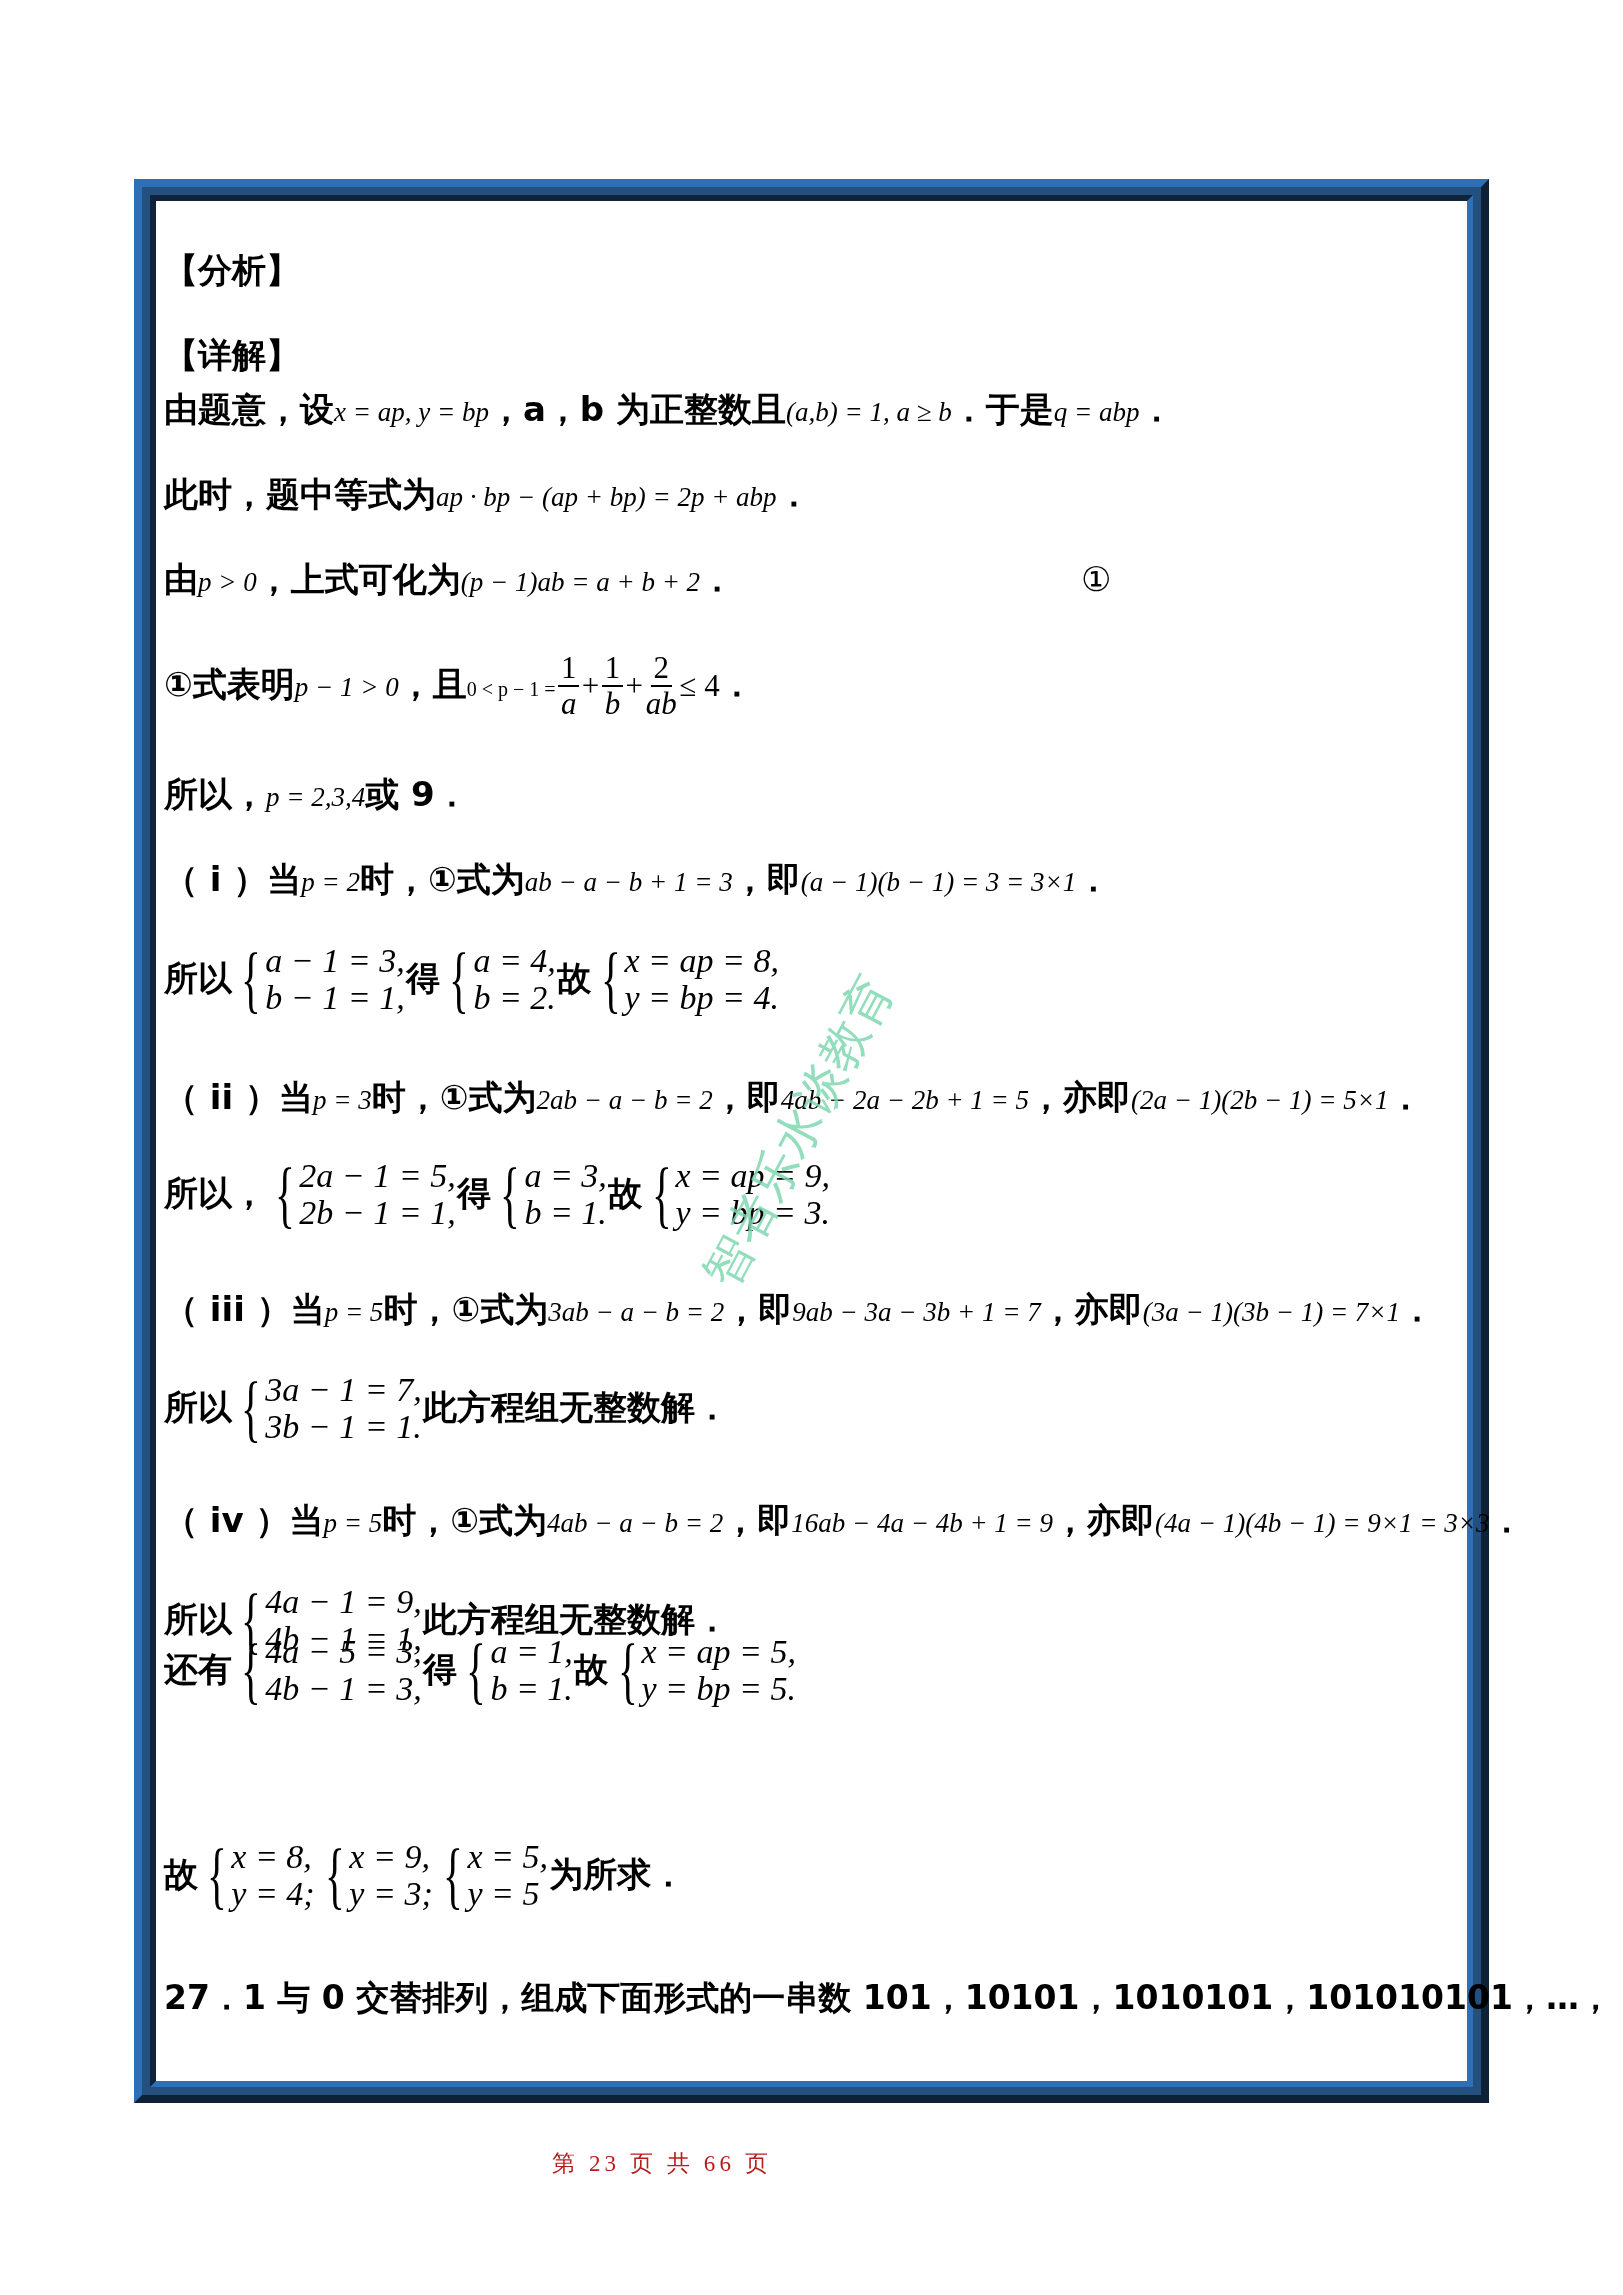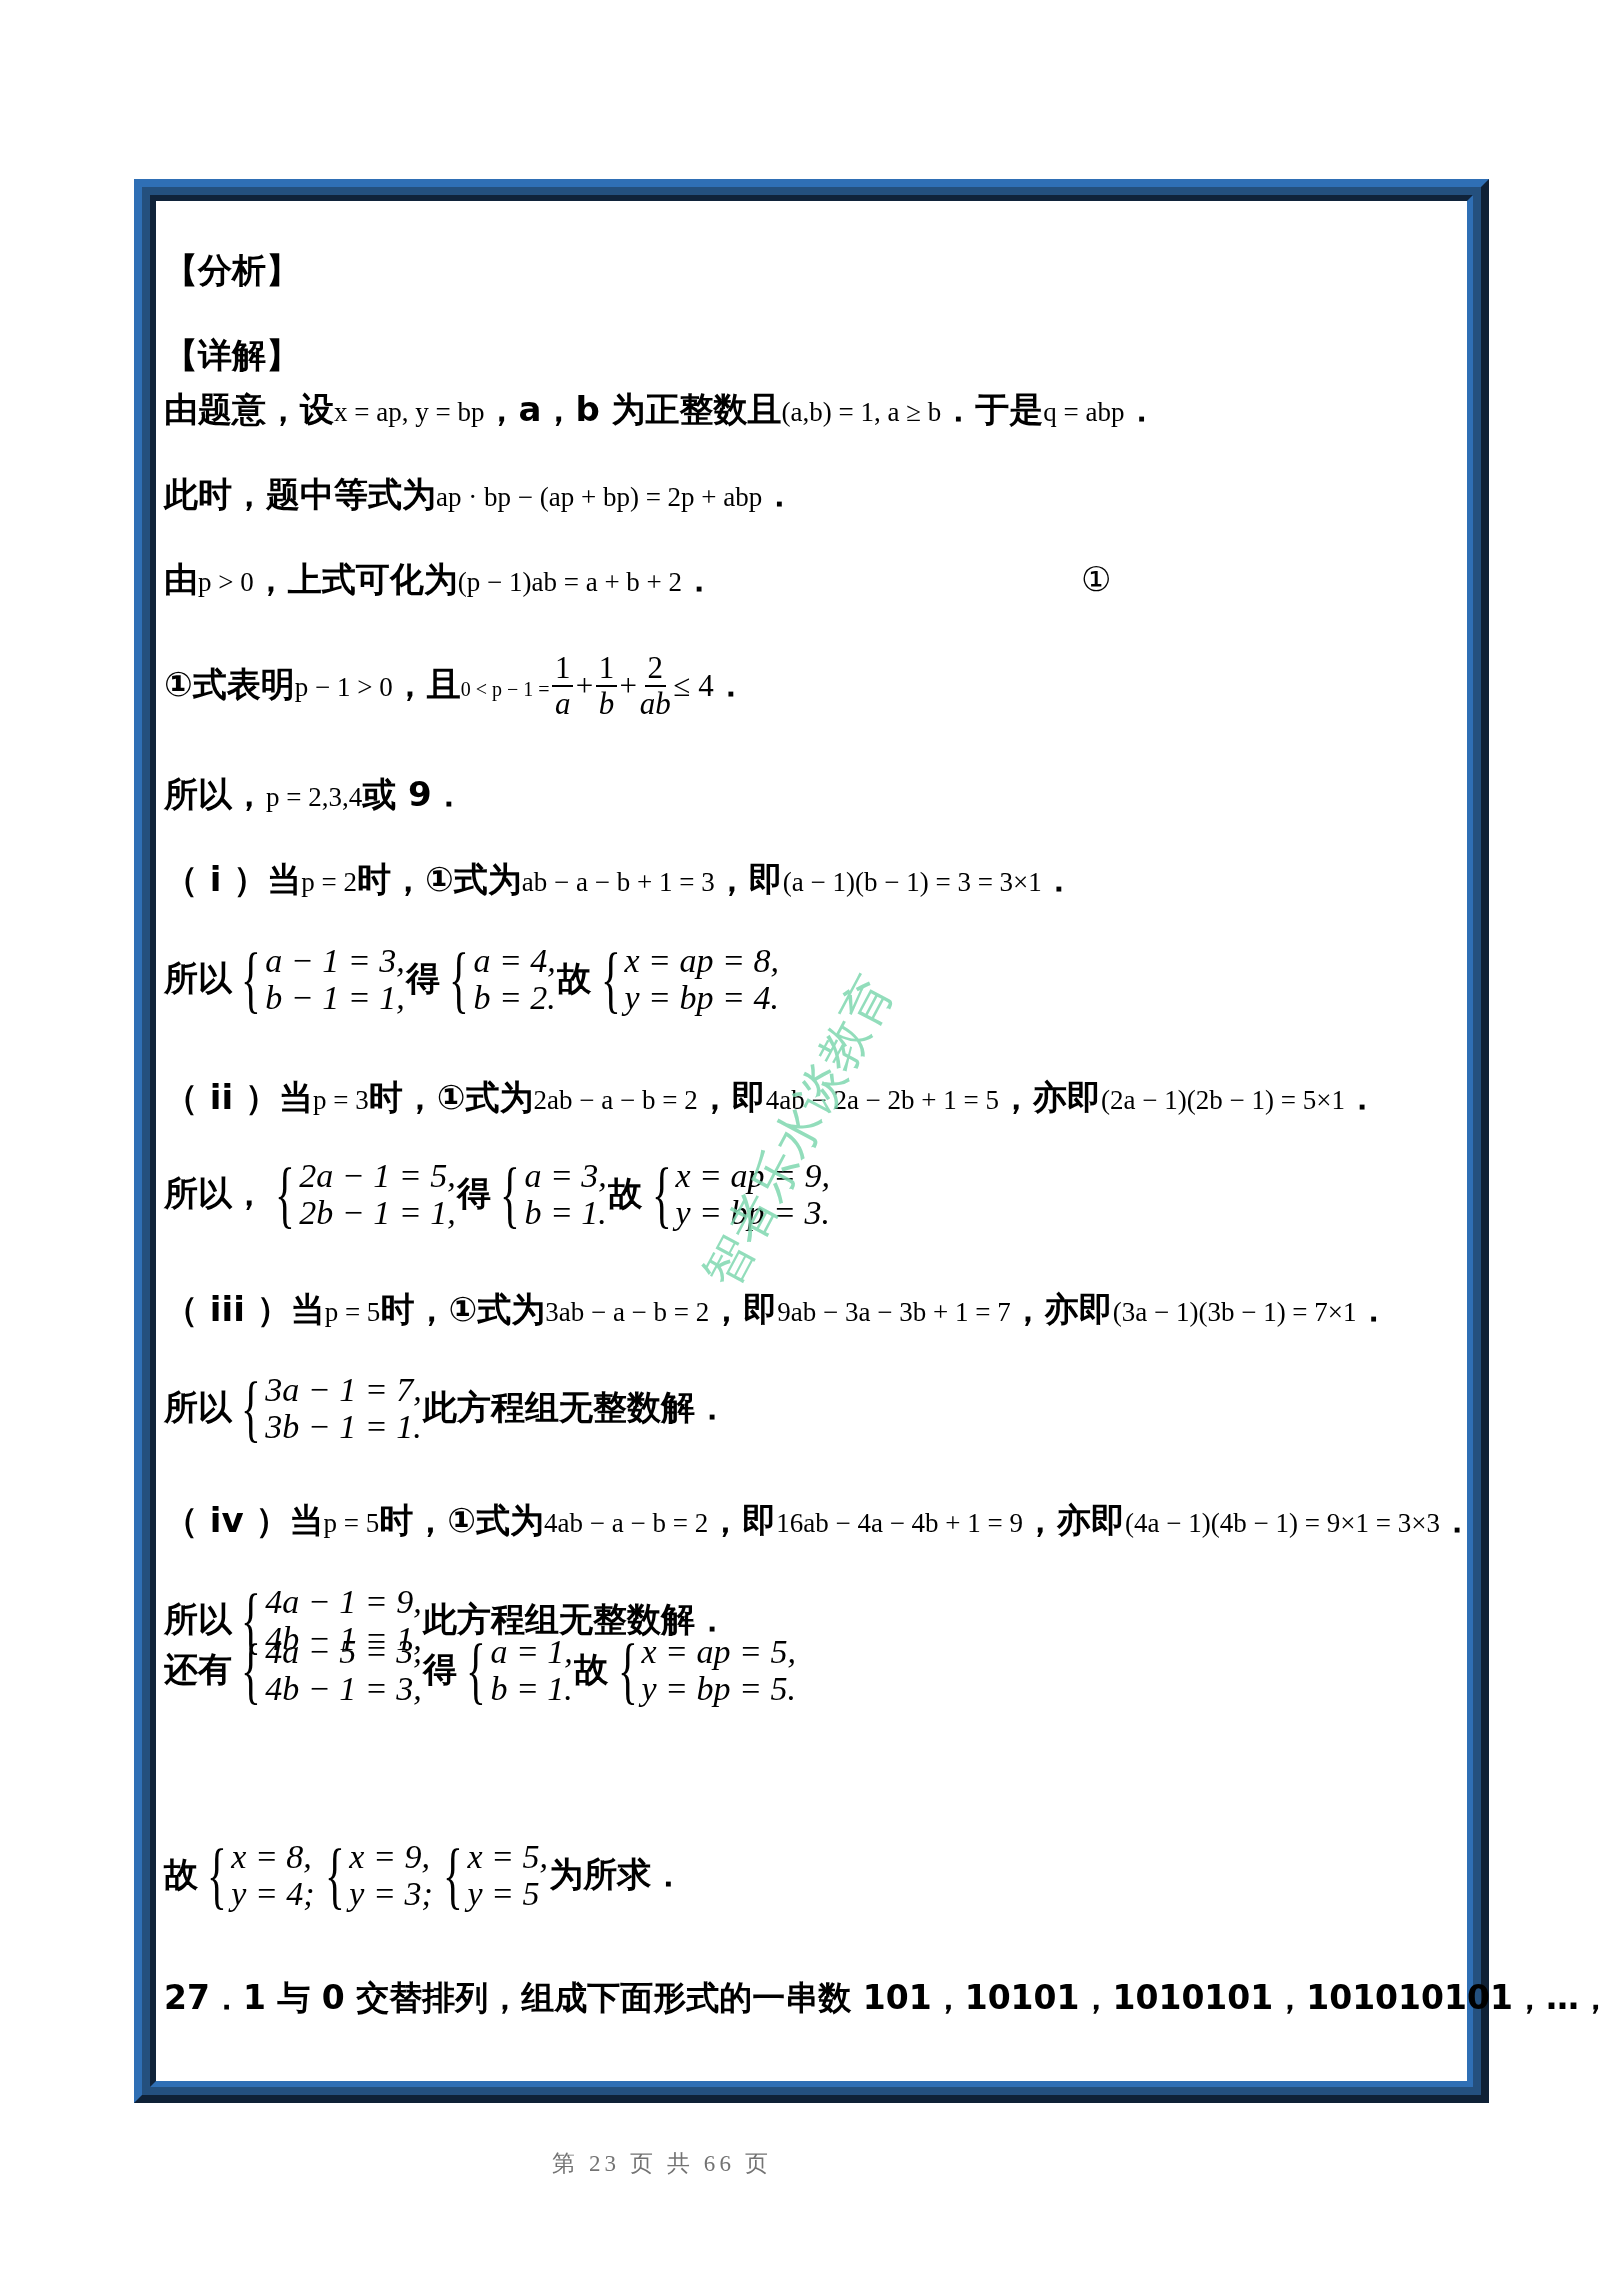--- a/index.html
+++ b/index.html
@@ -14,34 +14,34 @@
            border-top: 8.2px solid #24507e; border-left: 8.2px solid #24507e;
            border-right: 8.2px solid #24507e; border-bottom: 8.2px solid #24507e; box-sizing: border-box; }
   .frame-inner { position: absolute; left: 8.2px; top: 8.2px; right: 8.2px; bottom: 8.2px;
            border-top: 6.8px solid #10233a; border-left: 6.8px solid #10233a;
            border-right: 6.8px solid #2f6fb5; border-bottom: 6.8px solid #2f6fb5;
            box-sizing: border-box; background: #ffffff; }
   .content { position: absolute; left: 164px; top: 0; width: 1309px; }
   .line { position: absolute; left: 0; white-space: nowrap; font-size: 34px; font-weight: bold;
           line-height: 41px; }
   .cjk { font-family: "DejaVu Sans", sans-serif; font-weight: bold; margin-top: 32px; }
-  .math { font-family: "Liberation Serif", serif; font-weight: normal; font-size: 27px; }
+  .math { font-family: "Liberation Serif", serif; font-style: italic; font-weight: normal; font-size: 27px; }
   .mathup { font-family: "Liberation Serif", serif; font-style: normal; font-weight: normal; font-size: 27px; }
   .sys { display: inline-flex; align-items: center; vertical-align: middle; margin: 0 1.4px; }
   .brace { font-family: "Liberation Serif", serif; font-weight: normal; font-size: 75px; line-height: 68px;
            transform: scaleX(0.55); display: inline-block; margin-right: -4.1px; }
   .sys-rows { display: inline-flex; flex-direction: column; font-family: "Liberation Serif", serif;
               font-style: italic; font-weight: normal; font-size: 34px; line-height: 37px; }
   .frac { display: inline-flex; flex-direction: column; align-items: center; vertical-align: middle;
           font-family: "Liberation Serif", serif; font-style: italic; font-weight: normal; font-size: 31px;
           line-height: 34px; margin: 0 2.7px; }
   .frac .num { border-bottom: 2px solid #000; padding: 0 2.7px; font-style: normal; }
   .circ { font-family: "DejaVu Sans", sans-serif; font-weight: normal; }
   .footer { position: absolute; top: 2148px; left: 0; width: 1324px; text-align: center;
-            font-family: "Liberation Serif", serif; font-size: 23px; color: #737373; letter-spacing: 4.1px; }
+            font-family: "Liberation Serif", serif; font-size: 23px; color: #b91c1c; letter-spacing: 4.1px; }
   .watermark { position: absolute; left: 689px; top: 1268px; font-family: "DejaVu Sans", sans-serif;
                font-size: 49px; color: #7fd8b0; transform: rotate(-62deg); transform-origin: left top;
                white-space: nowrap; opacity: 0.85; }
 </style>
 </head>
 <body>
 
 <div class="frame">
   <div class="frame-mid"></div>
   <div class="frame-inner"></div>

